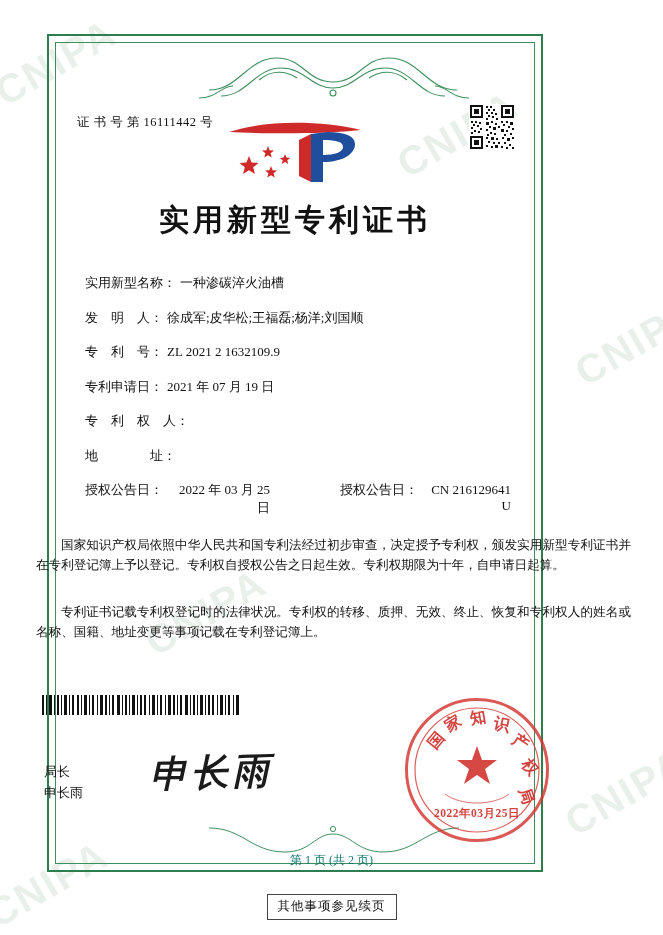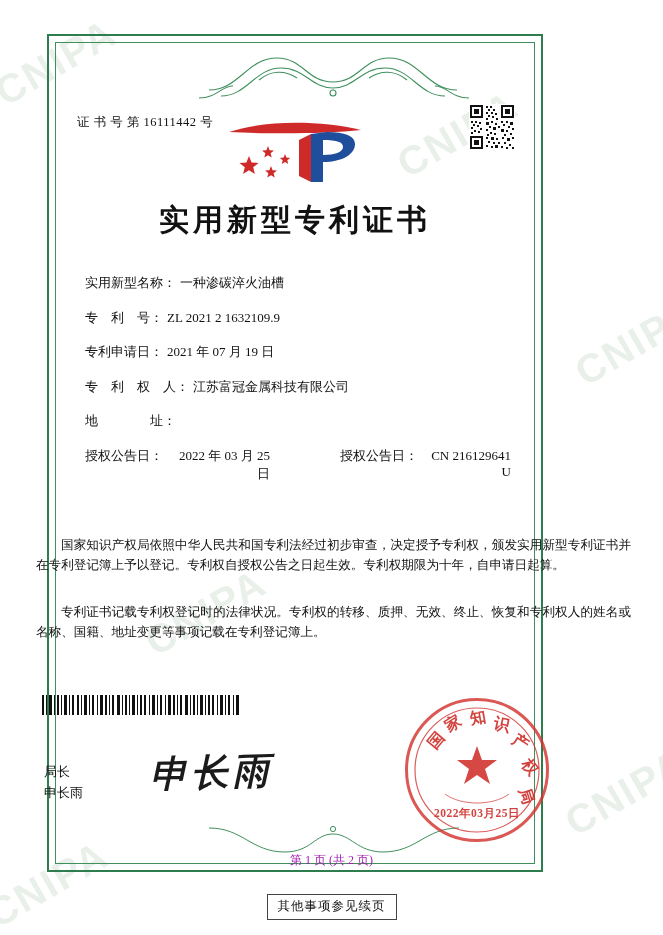--- a/index.html
+++ b/index.html
@@ -186,21 +186,21 @@
   }
 
   
   .page-no {
     position: absolute;
     left: 0;
     right: 0;
     top: 852px;
     text-align: center;
     font-size: 12px;
-    color: #a21caf;
+    color: #0f766e;
   }
   .note {
     position: absolute;
     left: 0;
     right: 0;
     top: 894px;
     text-align: center;
     font-size: 12.5px;
     color: #111;
   }
@@ -340,30 +340,33 @@
   </div>
 
   <div class="title">实用新型专利证书</div>
 
   <div class="fields">
     <div class="row">
       <span class="lbl">实用新型名称：</span>
       <span class="val">一种渗碳淬火油槽</span>
     </div>
     <div class="row">
+      <span class="lbl">发　明　人：</span>
+      <span class="val">徐成军;皮华松;王福磊;杨洋;刘国顺</span>
+    </div>
+    <div class="row">
       <span class="lbl">专　利　号：</span>
       <span class="val">ZL 2021 2 1632109.9</span>
     </div>
     <div class="row">
       <span class="lbl">专利申请日：</span>
       <span class="val">2021 年 07 月 19 日</span>
     </div>
     <div class="row">
       <span class="lbl">专　利　权　人：</span>
-      <span class="val">江苏富冠金属科技有限公司</span>
     </div>
     <div class="row">
       <span class="lbl">地　　　　址：</span>
     </div>
     <div class="row two">
       <span class="lbl">授权公告日：</span>
       <span class="val">2022 年 03 月 25 日</span>
       <span class="lbl seg2">授权公告日：</span>
       <span class="val">CN 216129641 U</span>
     </div>

